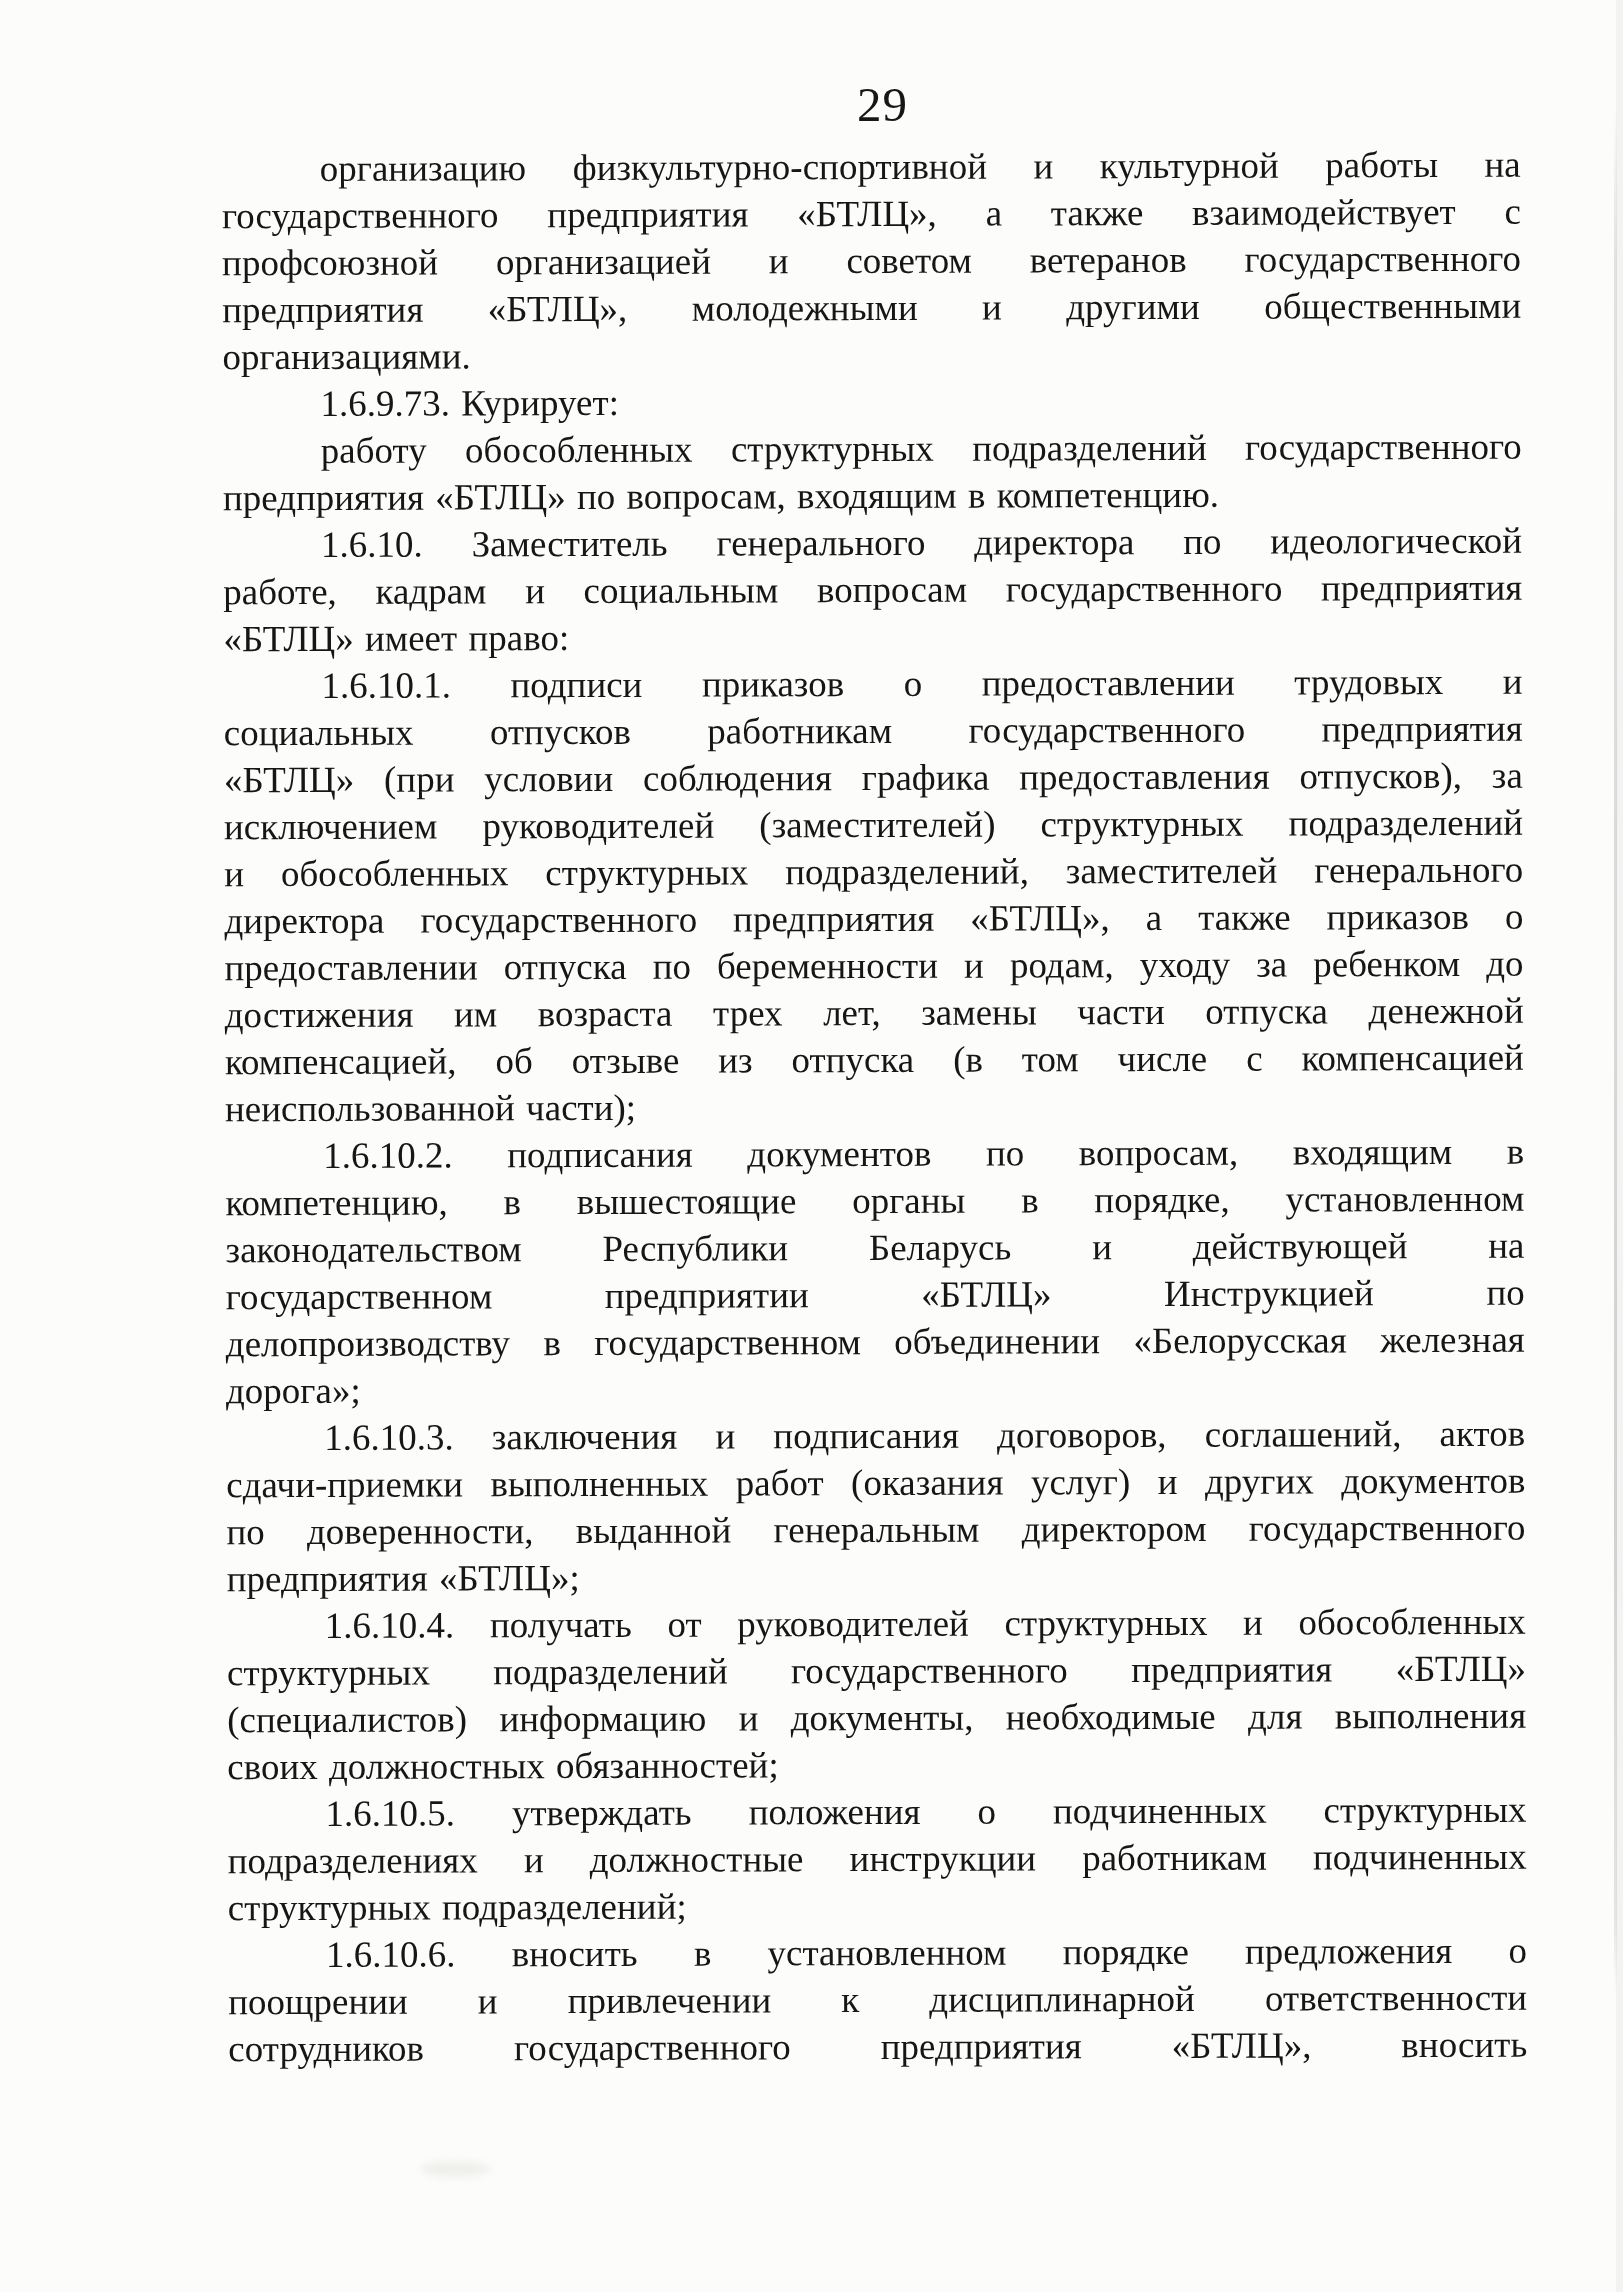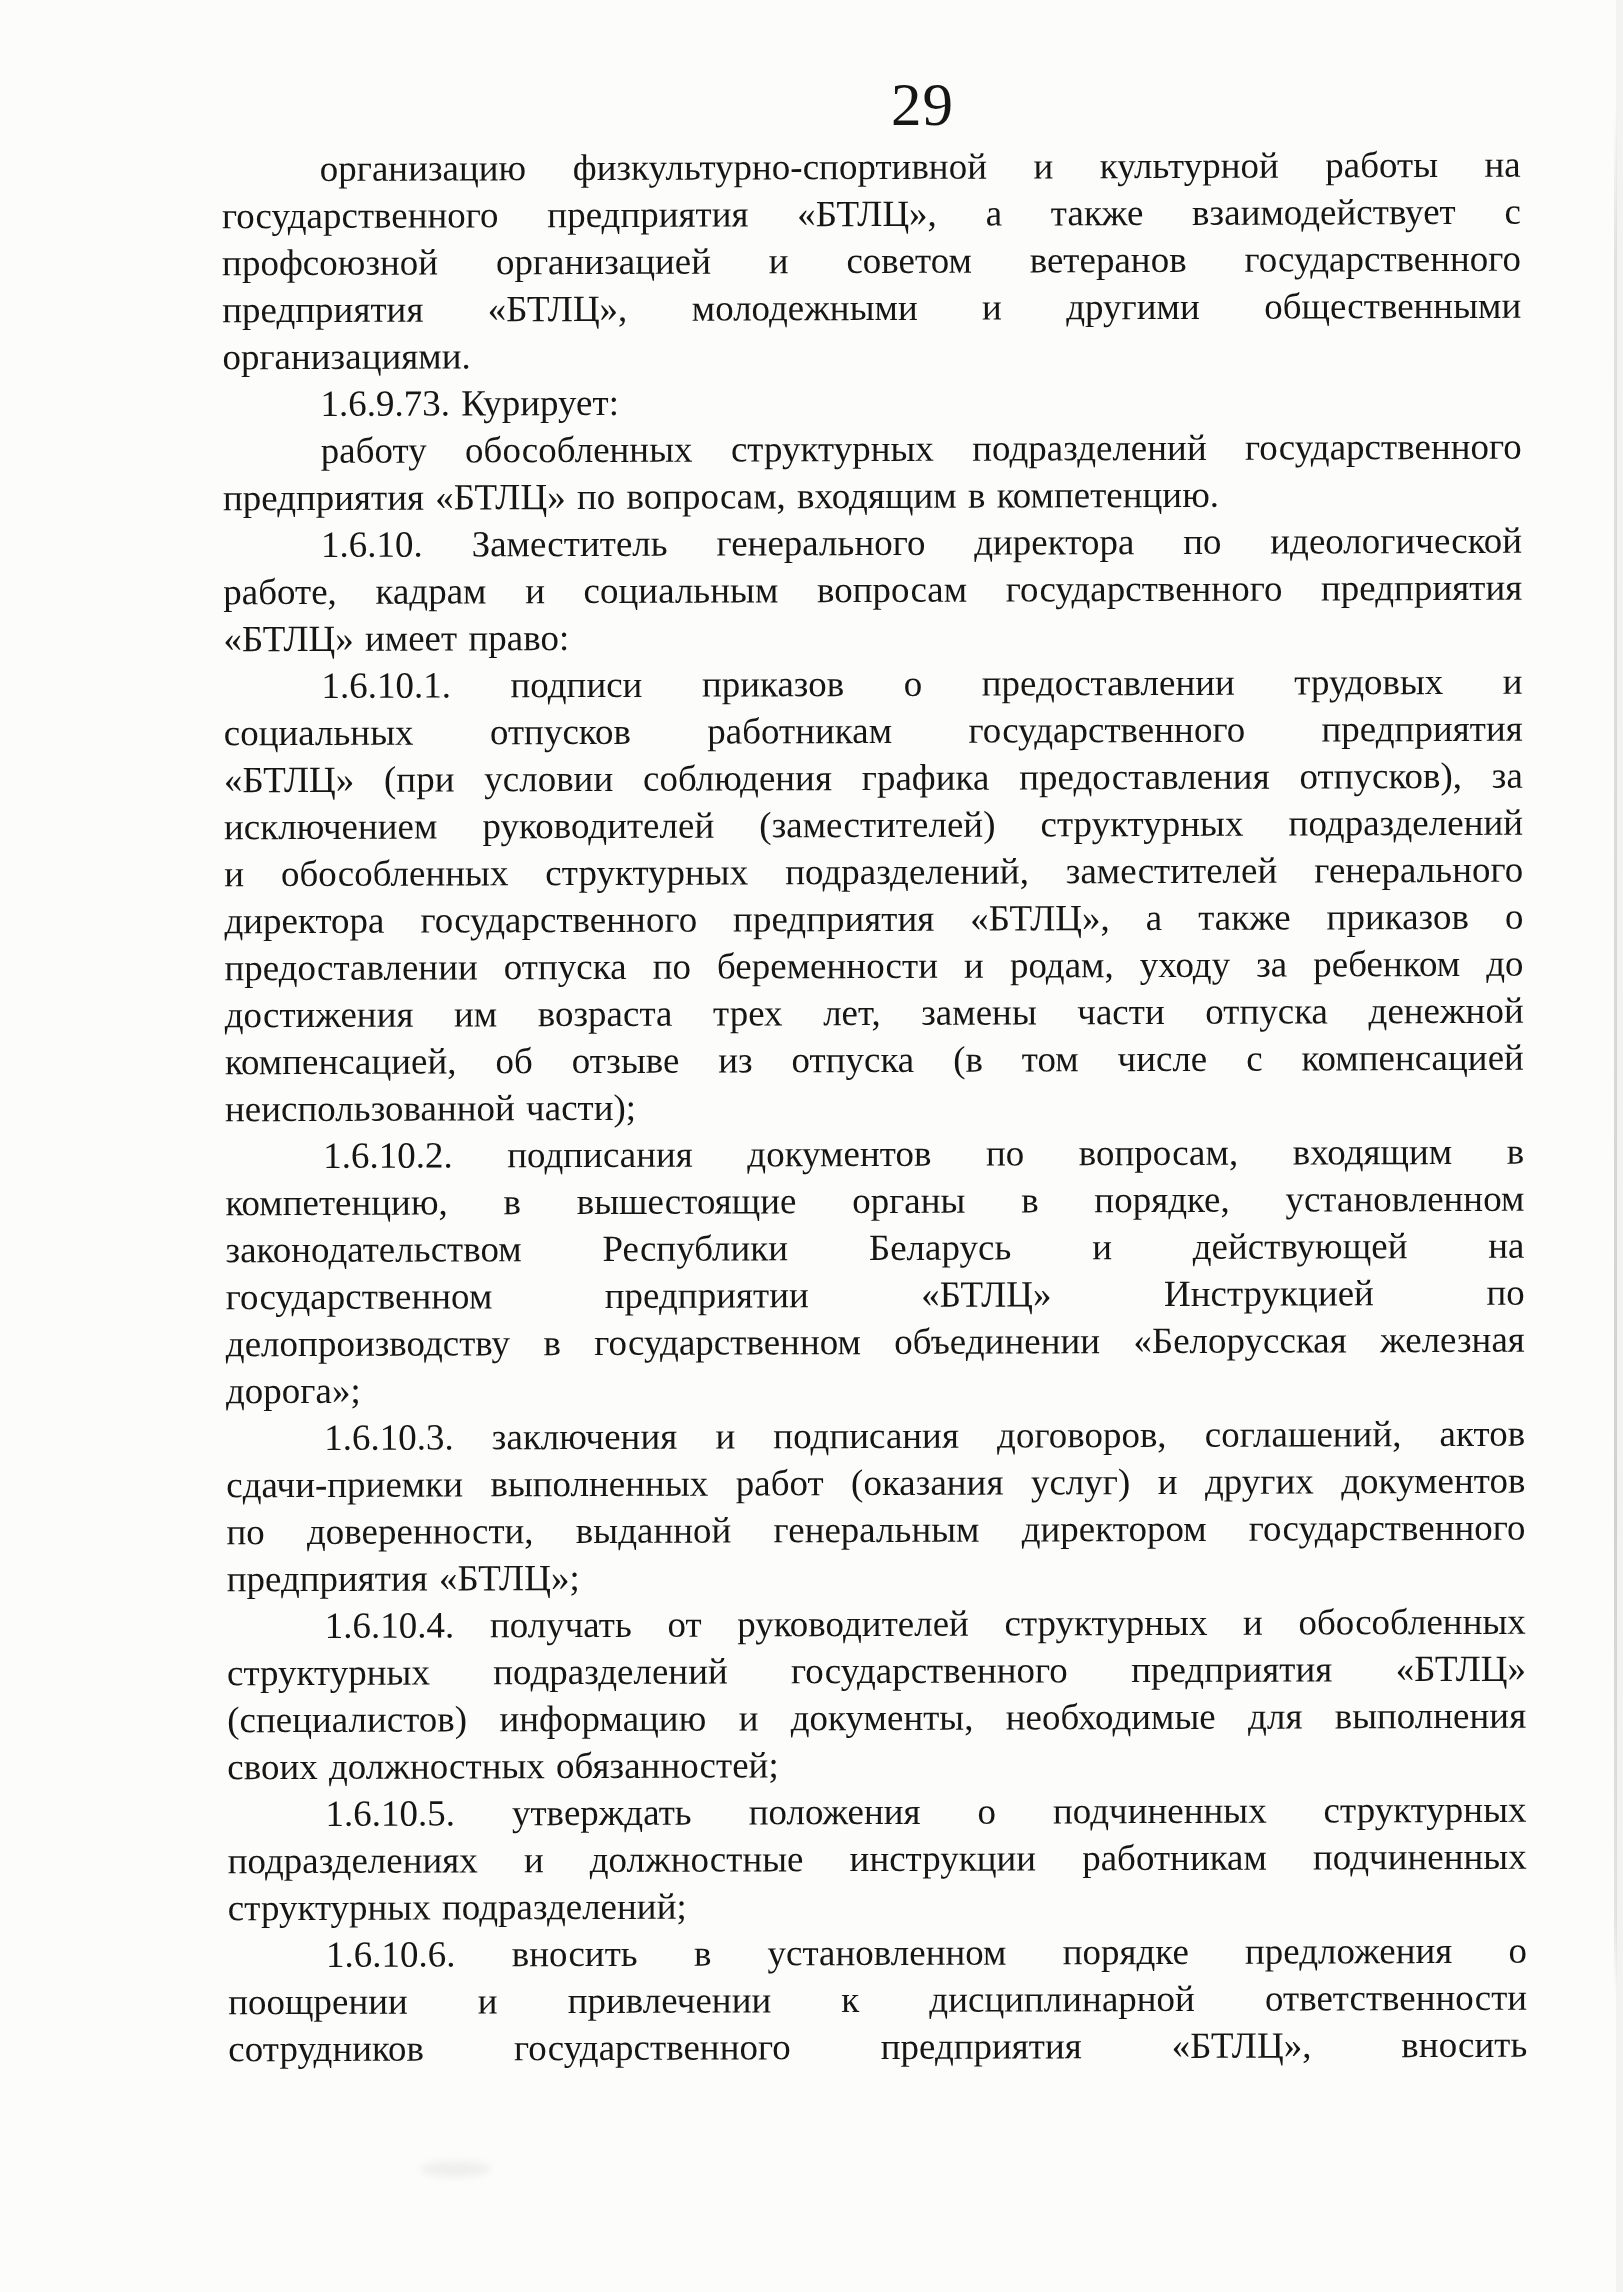--- a/index.html
+++ b/index.html
@@ -12,22 +12,22 @@
     width: 1623px;
     height: 2293px;
     background: #fcfcfb;
     overflow: hidden;
     font-family: "Liberation Serif", "DejaVu Serif", serif;
     color: #161616;
   }
   .page-number {
     position: absolute;
     top: 82px;
-    left: 891px;
-    font-size: 61px;
+    left: 857px;
+    font-size: 49px;
     line-height: 45px;
     letter-spacing: 1px;
   }
   .text-block {
     position: absolute;
     left: 225px;
     top: 143px;
     width: 1299px;
     font-size: 37px;
     line-height: 47px;

